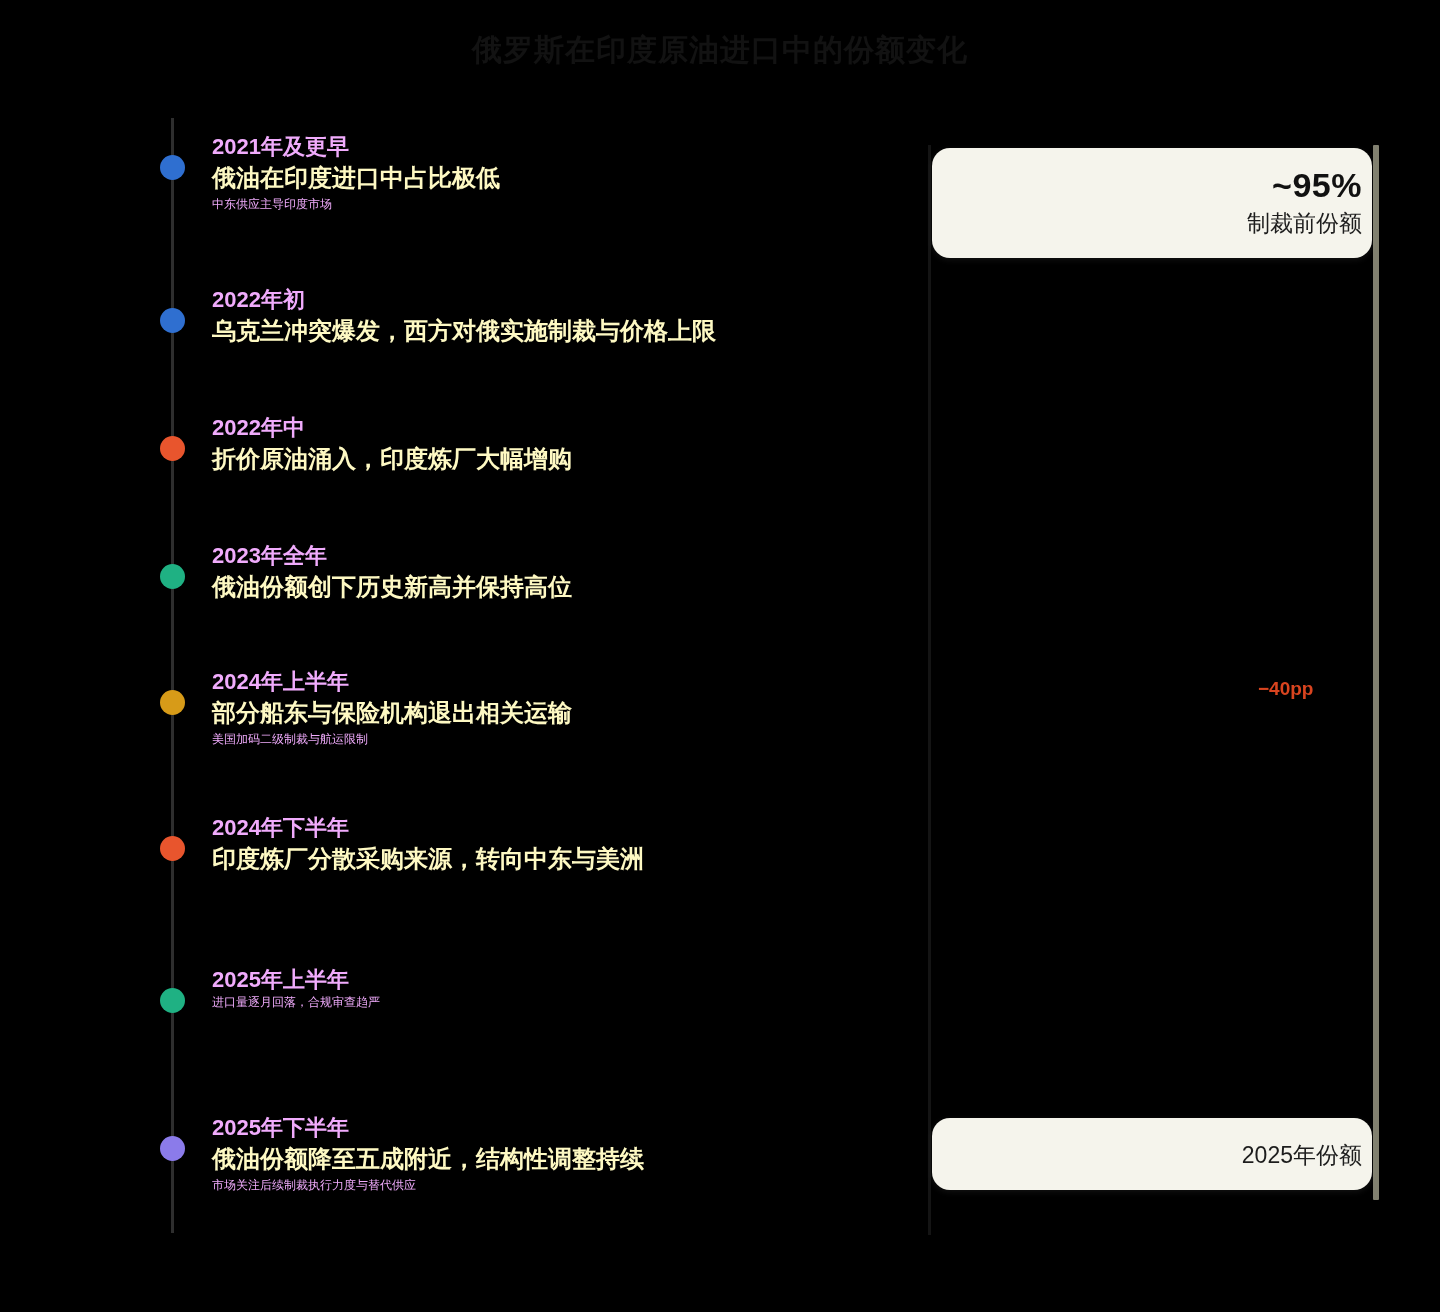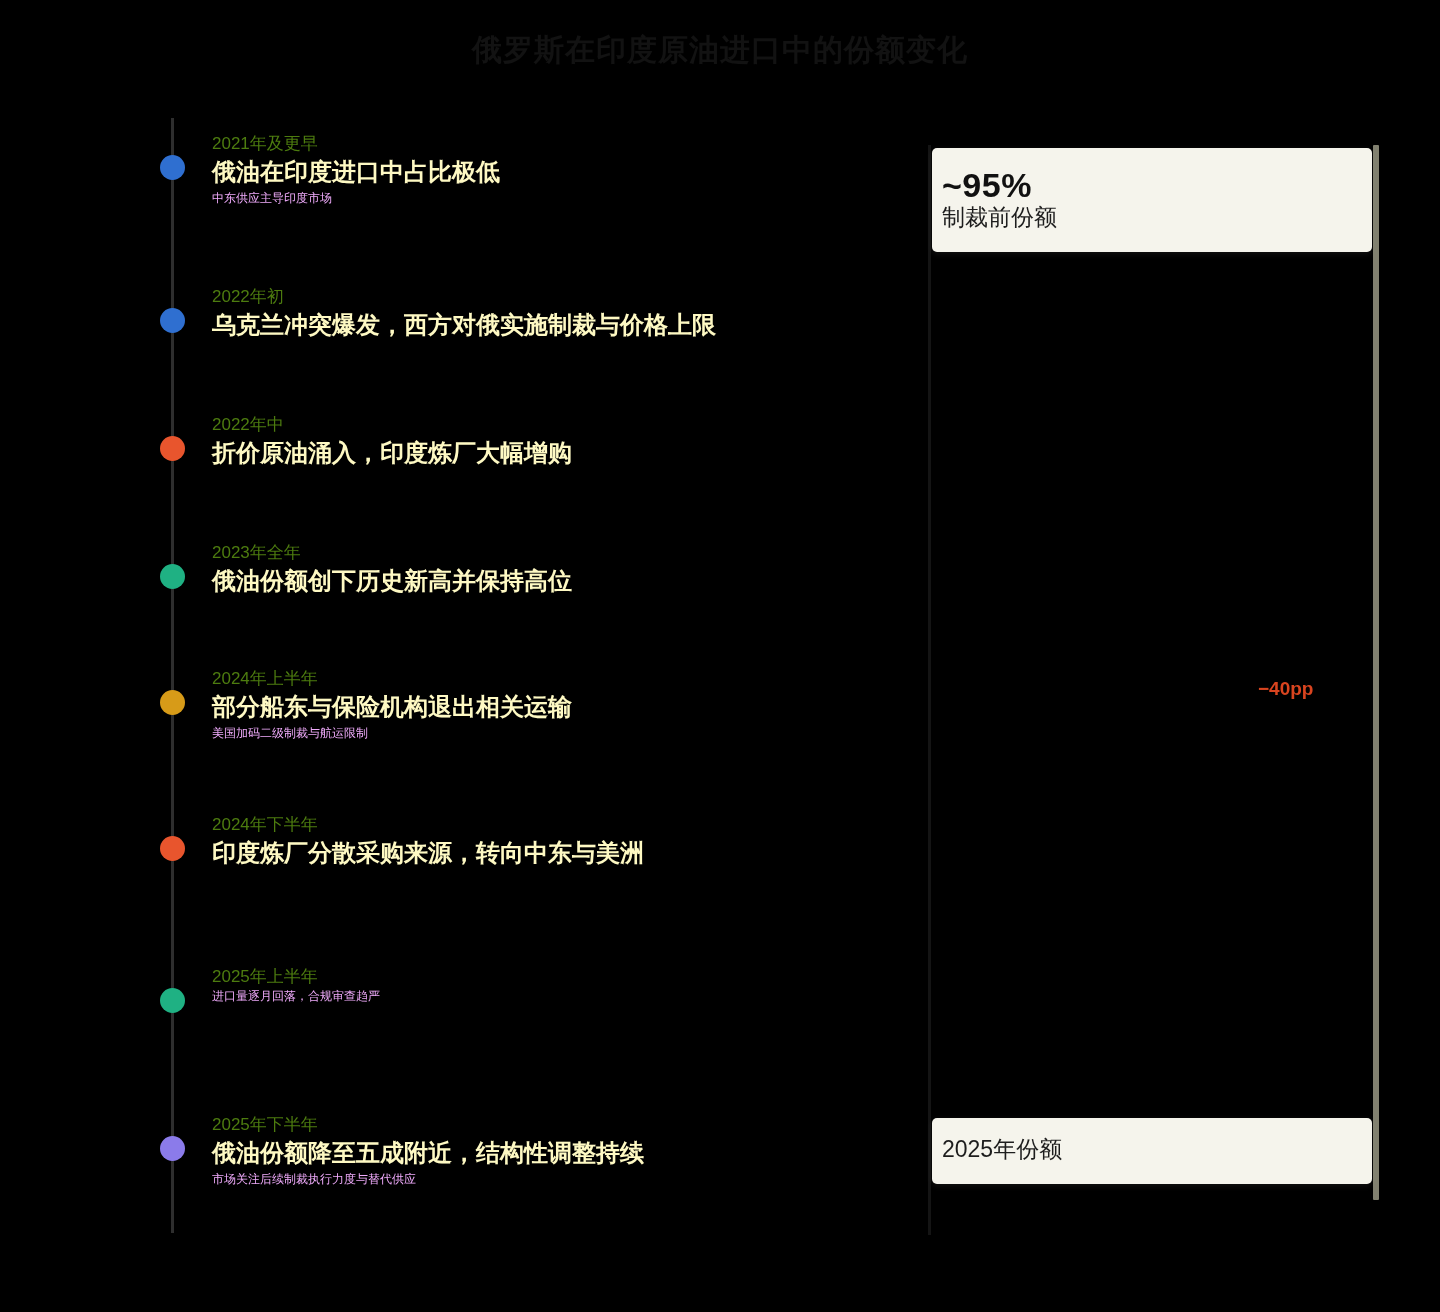--- a/index.html
+++ b/index.html
@@ -60,23 +60,23 @@
     height: 25px;
     border-radius: 50%;
   }
   .tl-body {
     position: absolute;
     left: 62px;
     top: -22px;
     width: 650px;
   }
   .tl-year {
-    font-size: 17px;
-    font-weight: 400;
-    color: #4d7c0f;
+    font-size: 22px;
+    font-weight: 700;
+    color: #f0abfc;
     line-height: 1.28;
     filter: blur(0.5px);
     white-space: nowrap;
   }
   .tl-line {
     font-size: 24px;
     font-weight: 600;
     color: #fef9c3;
     line-height: 1.45;
     filter: blur(0.5px);
@@ -112,36 +112,36 @@
     height: 1055px;
     background: #81806f;
     border-radius: 1px;
   }
   .stat-card {
     position: absolute;
     left: 4px;
     width: 440px;
     box-sizing: border-box;
     background: #f5f4ec;
-    border-radius: 5px;
+    border-radius: 18px;
     padding: 18px 10px 20px 10px;
-    text-align: left;
+    text-align: right;
     box-shadow: 0 2px 6px rgba(255,255,255,0.07);
   }
   #card-top { top: 3px; }
   #card-bottom { top: 973px; }
   .stat-value {
     font-size: 34px;
     font-weight: 700;
     color: #111111;
     line-height: 1.12;
     letter-spacing: 0.5px;
   }
   .stat-label {
-    margin-top: 0;
+    margin-top: 6px;
     font-size: 23px;
     font-weight: 400;
     color: #1d1d1d;
     line-height: 1.2;
   }
   #delta-annotation {
     position: absolute;
     left: 330px;
     top: 533px;
     font-size: 19px;

